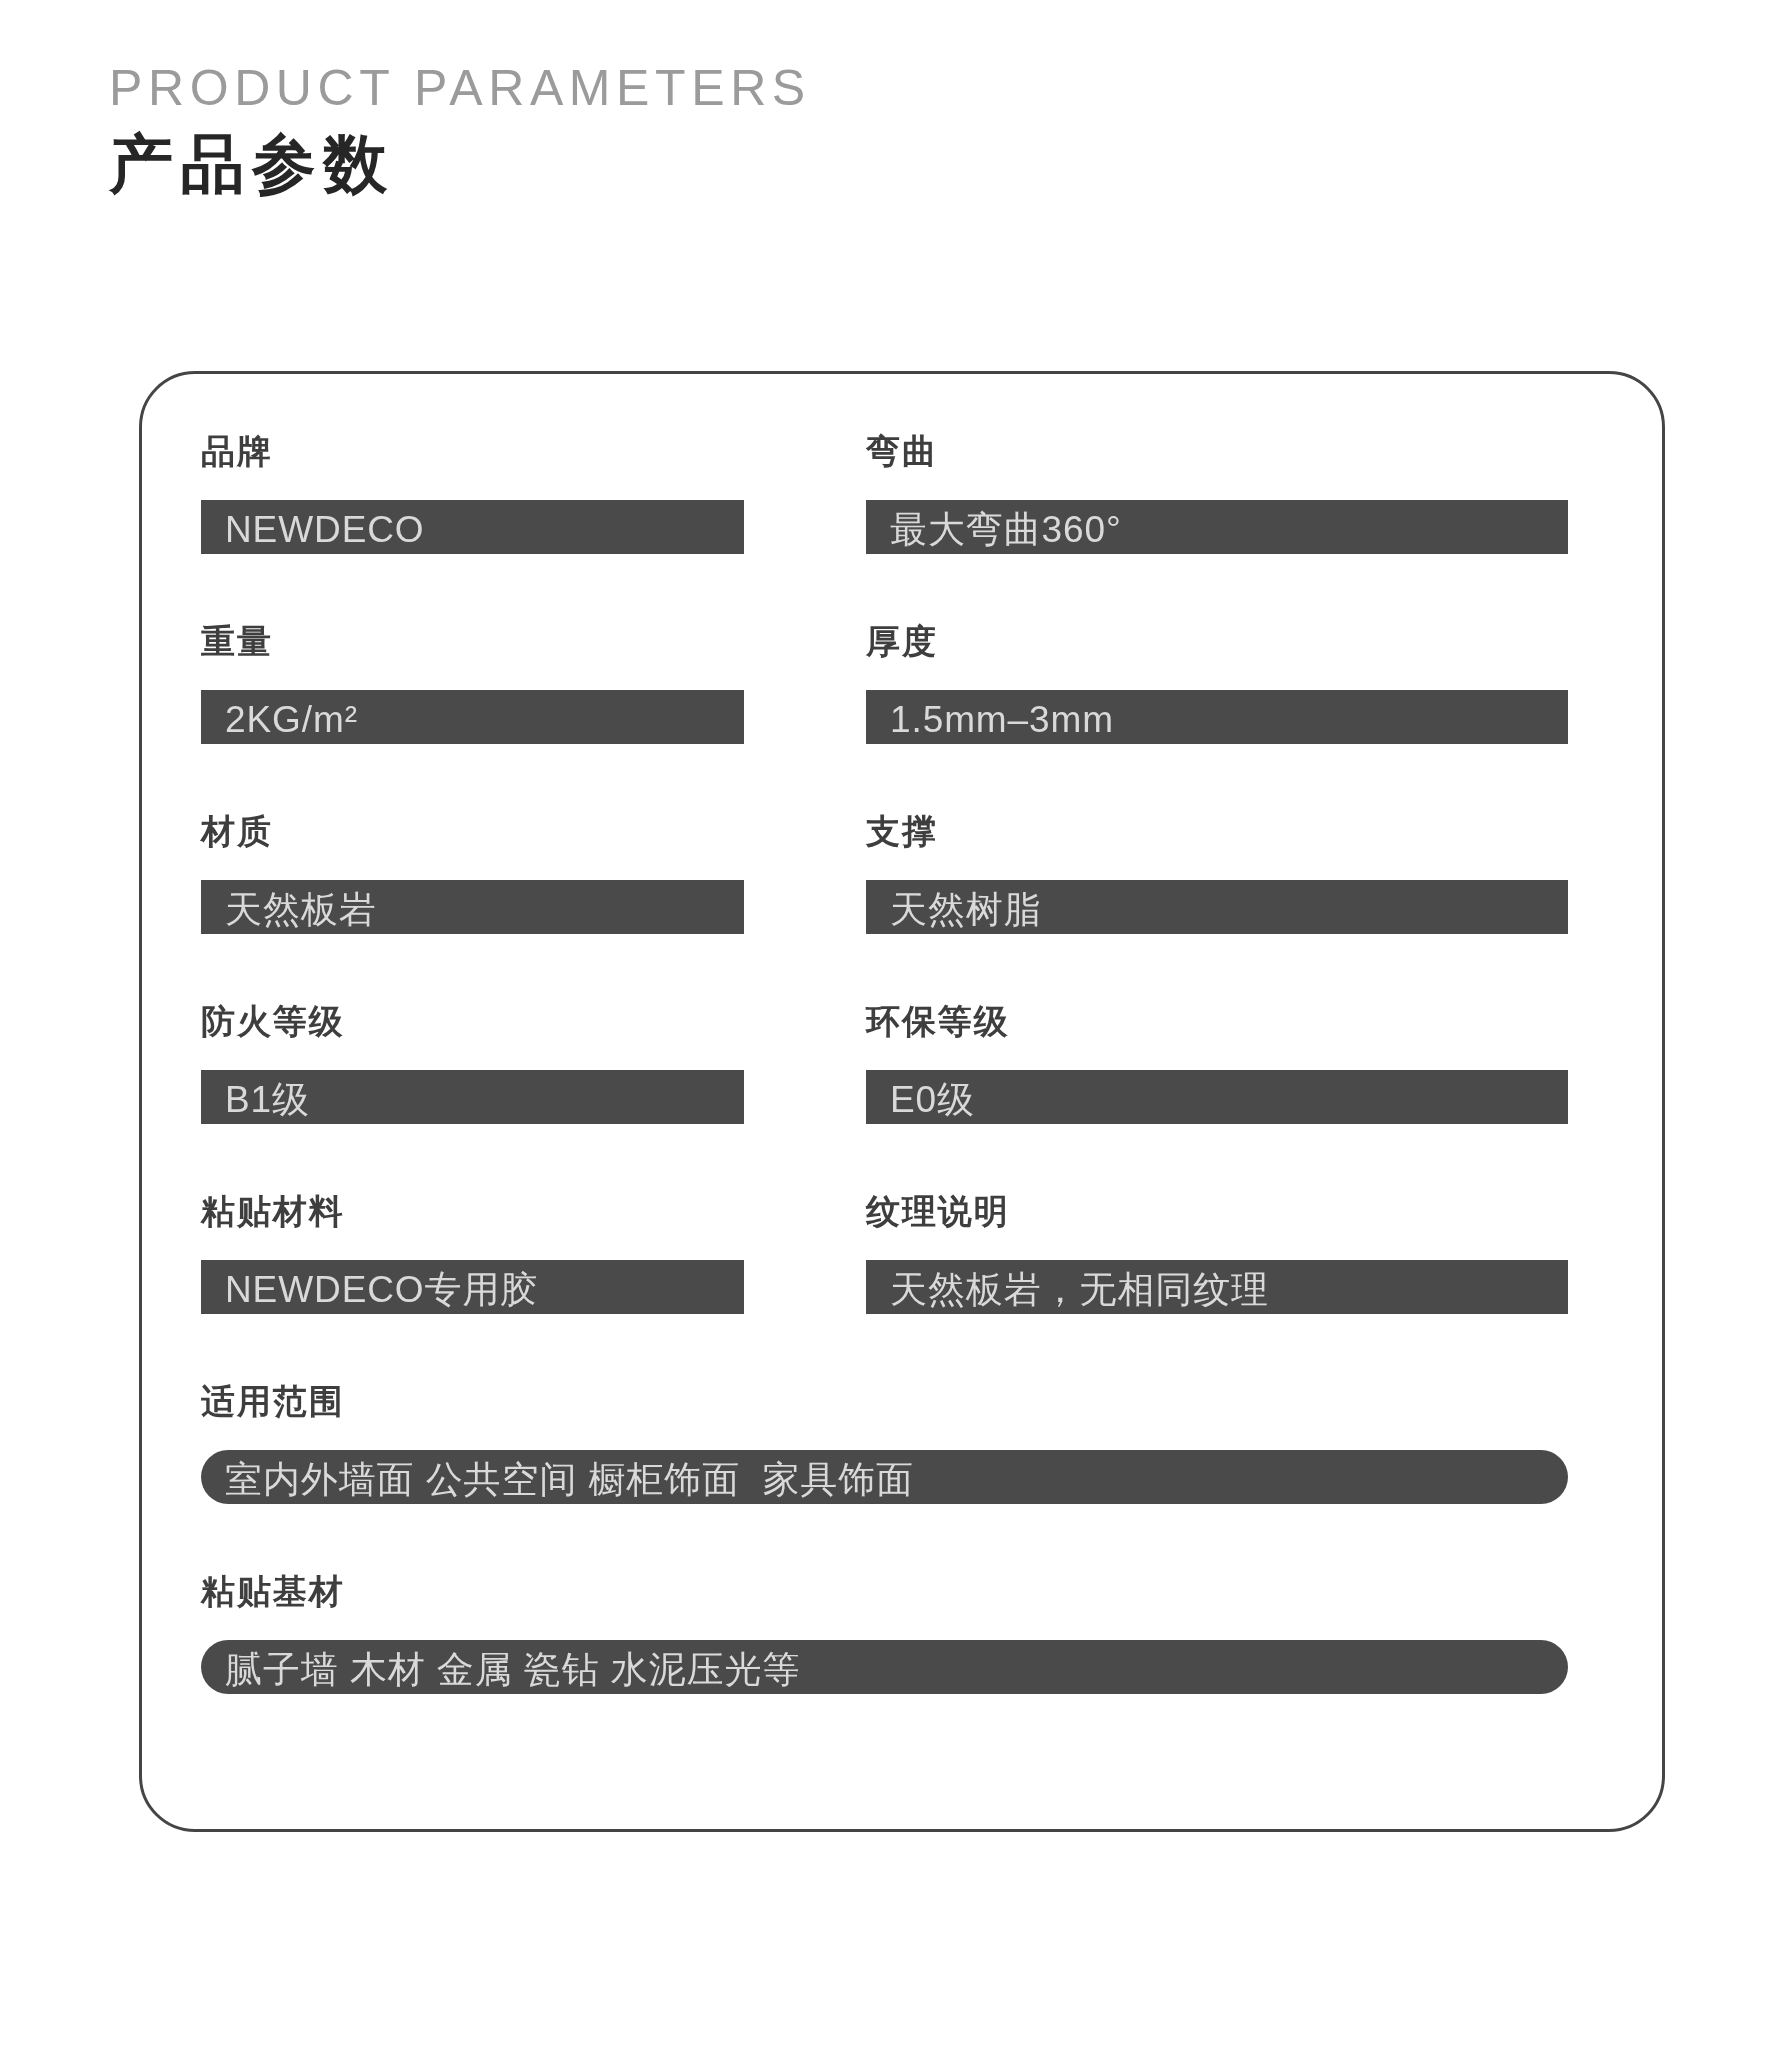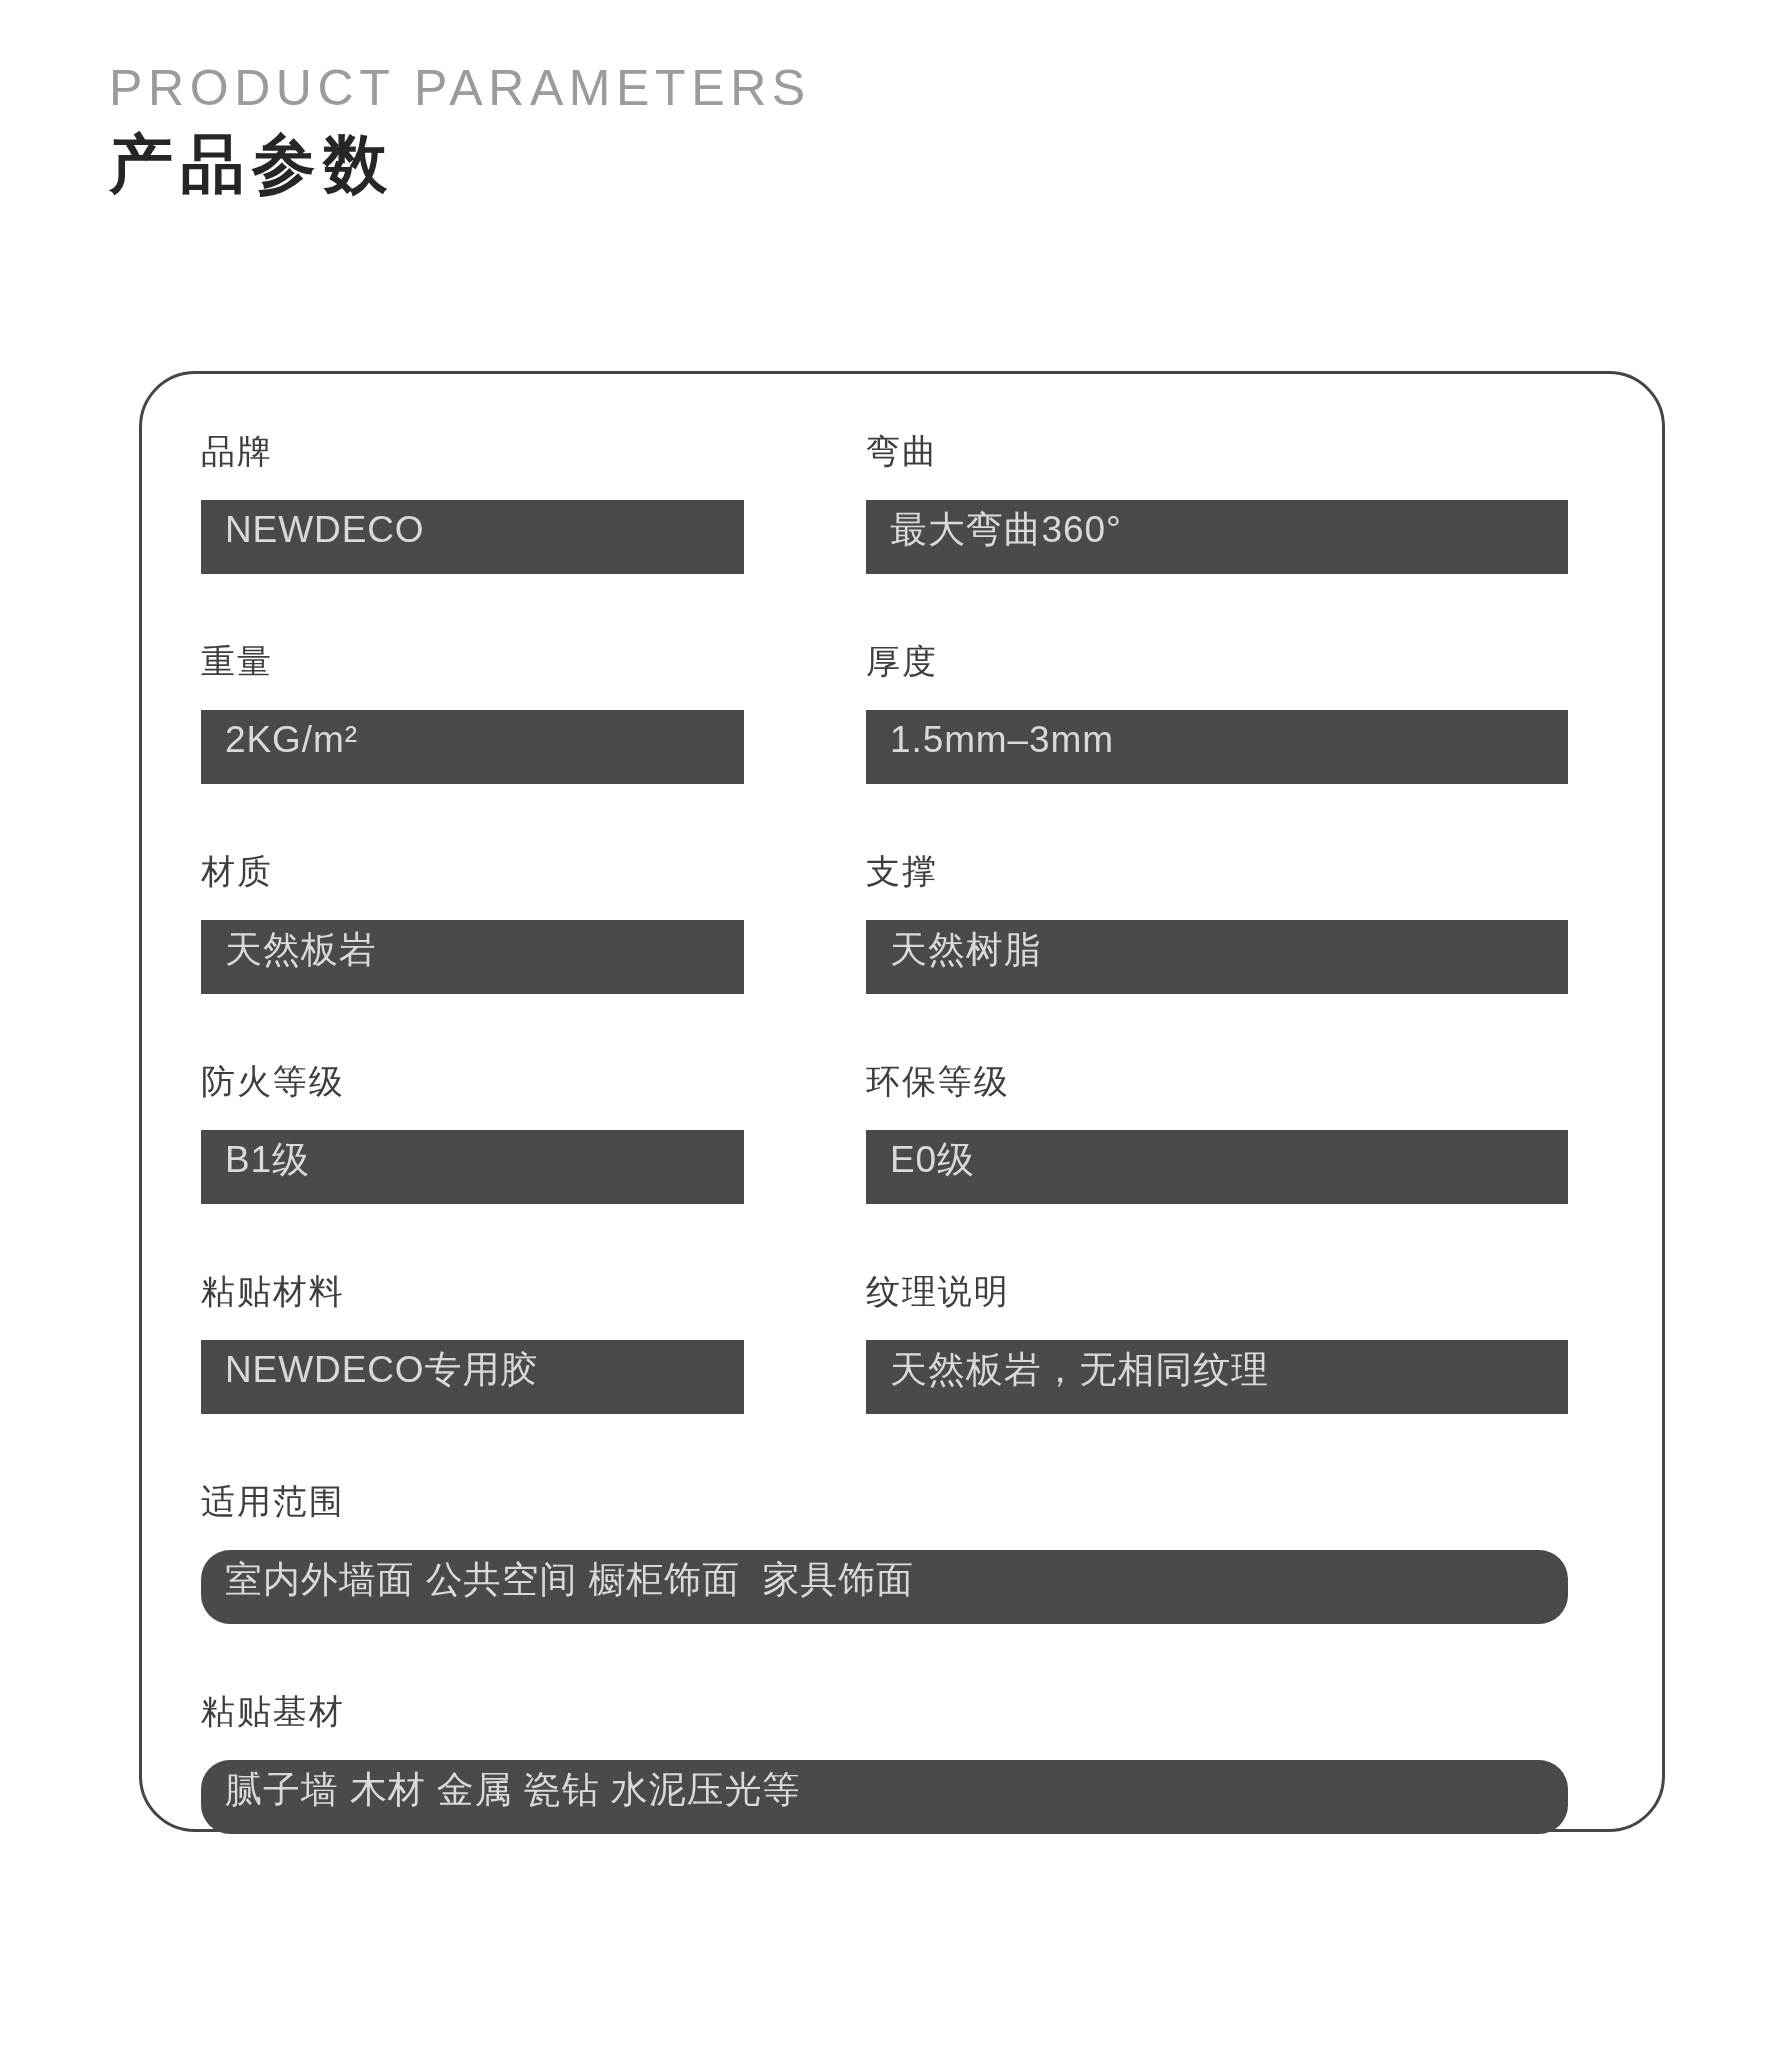--- a/index.html
+++ b/index.html
@@ -54,26 +54,26 @@
     width: 665px;
     flex: 0 0 665px;
   }
   .cell-right {
     flex: 1 1 auto;
   }
   .param-label {
     font-size: 34px;
     line-height: 38px;
     color: #3e3e3e;
-    font-weight: 400;
+    font-weight: 700;
     letter-spacing: 1.9px;
     margin-bottom: 30px;
   }
   .param-bar {
-    height: 74px;
+    height: 54px;
     line-height: 59px;
     background: #4a4a4a;
     color: #d9d9d9;
     font-size: 37px;
     letter-spacing: 0.9px;
     padding-left: 24px;
     box-sizing: border-box;
     white-space: pre;
     overflow: hidden;
   }

